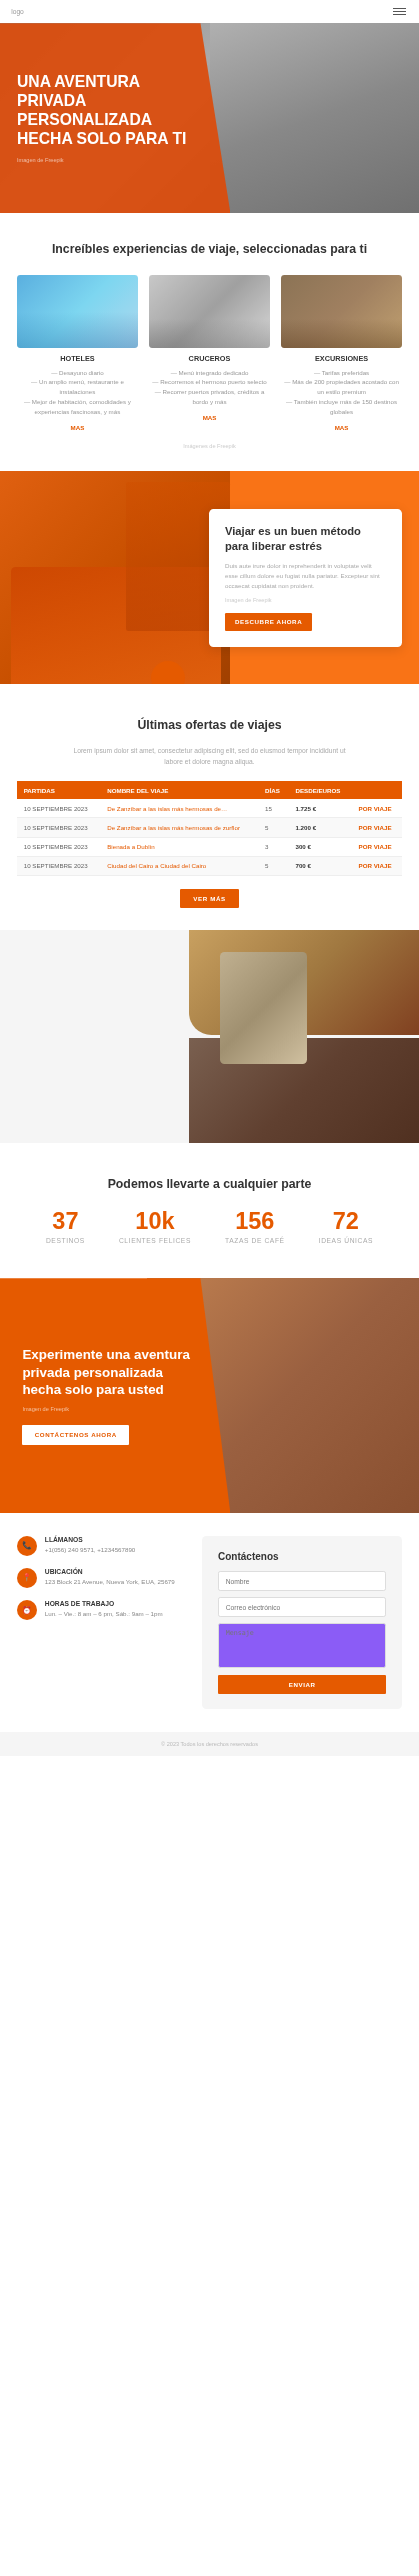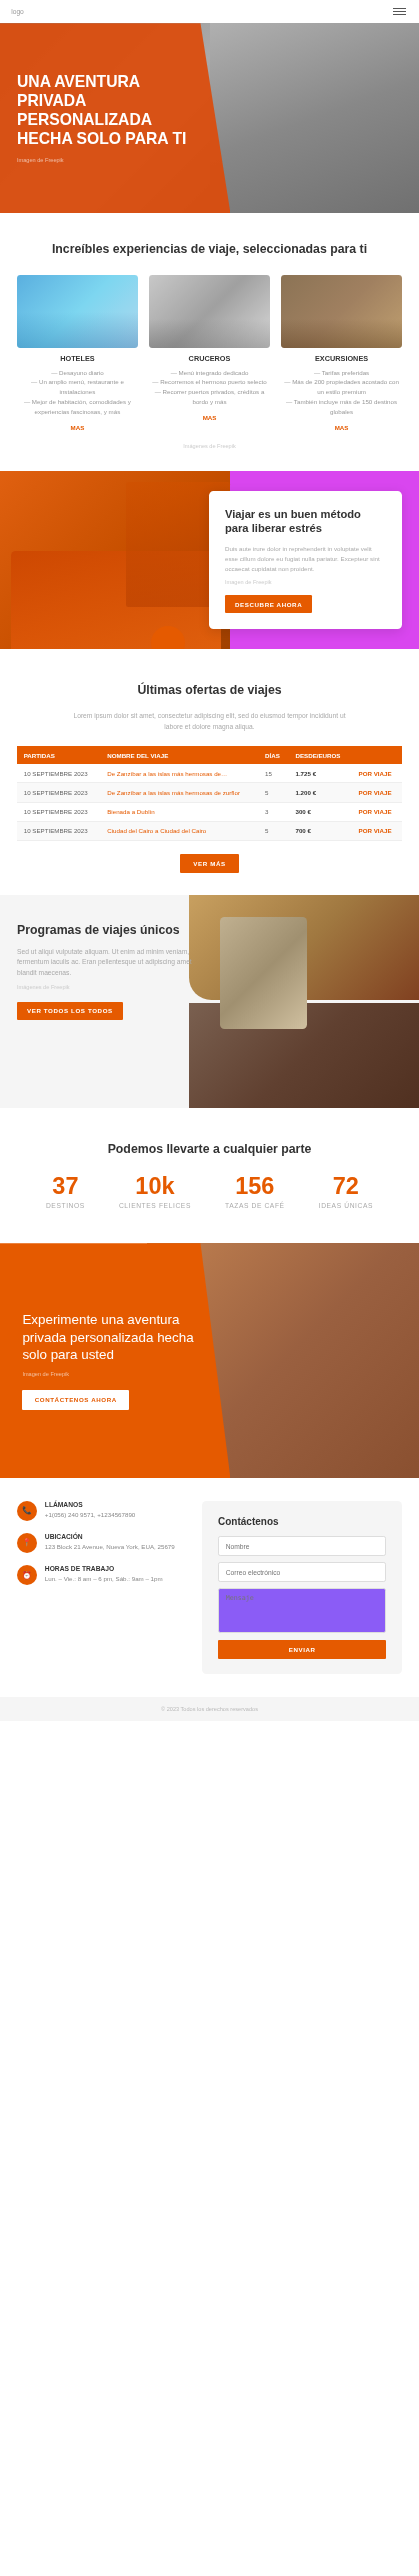--- a/index.html
+++ b/index.html
@@ -62,21 +62,21 @@
         <div style="position:absolute;bottom:0;width:100%;height:40%;background:linear-gradient(to bottom,transparent,rgba(80,50,20,0.4));"></div>
       </div>
       <h3 style="font-size:7.3px;font-weight:700;color:#333;text-transform:uppercase;margin-bottom:4.5px;">EXCURSIONES</h3>
       <p style="font-size:6.2px;color:#999;line-height:1.6;margin-bottom:4.5px;">— Tarifas preferidas<br>— Más de 200 propiedades acostado con un estilo premium<br>— También incluye más de 150 destinos globales</p>
       <a href="#" style="font-size:6.2px;color:#e55a00;font-weight:700;text-decoration:none;">MAS</a>
     </div>
   </div>
   <p style="font-size:5.6px;color:#ccc;margin-top:11.2px;">Imágenes de Freepik</p>
 </section>
 
-<section style="position:relative;height:178px;overflow:hidden;background:#d946ef;">
+<section style="position:relative;height:213px;overflow:hidden;background:#f97316;">
 
   <div style="position:absolute;left:0;top:0;width:55%;height:100%;background:linear-gradient(135deg,#e06010 0%,#c85000 50%,#a04000 100%);"></div>
 
   <div style="position:absolute;bottom:0;left:11.2px;width:50%;height:55%;background:linear-gradient(160deg,#cc4400,#ee6610);border-radius:4.5px 4.5px 0 0;opacity:0.8;"></div>
 
   <div style="position:absolute;top:11.2px;left:30%;width:25%;height:70%;background:linear-gradient(180deg,#d05000,#b84000);border-radius:2.2px;opacity:0.6;"></div>
 
   <div style="position:absolute;right:17px;top:50%;transform:translateY(-50%);width:46%;background:#fff;border-radius:4.5px;padding:15.7px;box-shadow:0 2.2px 11.2px rgba(0,0,0,0.12);">
     <h2 style="font-size:11.2px;font-weight:800;color:#333;margin-bottom:7.8px;line-height:1.3;">Viajar es un buen método para liberar estrés</h2>
     <p style="font-size:6.2px;color:#aaa;line-height:1.6;margin-bottom:5.6px;">Duis aute irure dolor in reprehenderit in voluptate velit esse cillum dolore eu fugiat nulla pariatur. Excepteur sint occaecat cupidatat non proident.</p>
@@ -130,26 +130,20 @@
       <td style="padding:5.6px 6.7px;color:#e55a00;font-size:6.2px;font-weight:600;">POR VIAJE</td>
     </tr>
       </tbody>
   </table>
   <div style="text-align:center;margin-top:13.4px;">
     <button style="background:#e55a00;color:#fff;border:none;padding:5.6px 13.4px;font-size:6.2px;font-weight:700;cursor:pointer;border-radius:1.1px;text-transform:uppercase;letter-spacing:0.6px;">VER MÁS</button>
   </div>
 </section>
 
 <section style="position:relative;min-height:213px;overflow:hidden;background:#f5f5f5;display:flex;">
-  <div style="width:50%;padding:28px 17px;z-index:2;position:relative;">
-    <h2 style="font-size:12.3px;font-weight:800;color:#333;margin-bottom:7.8px;line-height:1.3;">Programas de viajes únicos</h2>
-    <p style="font-size:6.7px;color:#aaa;line-height:1.6;margin-bottom:5.6px;">Sed ut aliqui vulputate aliquam. Ut enim ad minim veniam, fermentum iaculis ac. Eran pellentesque ut adipiscing amet blandit maecenas.</p>
-    <p style="font-size:5.6px;color:#ccc;margin-bottom:11.2px;">Imágenes de Freepik</p>
-    <button style="background:#e55a00;color:#fff;border:none;padding:5.6px 10px;font-size:6.2px;font-weight:700;cursor:pointer;border-radius:1.1px;text-transform:uppercase;letter-spacing:0.6px;">VER TODOS LOS TODOS</button>
-  </div>
 
   <div style="position:absolute;right:0;top:0;width:55%;height:100%;display:flex;flex-direction:column;gap:2.2px;">
     <div style="flex:1;background:linear-gradient(135deg,#c8a060,#a07840,#804020);border-bottom-left-radius:22.4px;"></div>
     <div style="flex:1;background:linear-gradient(135deg,#7a6050,#604030,#503020);"></div>
   </div>
 
   <div style="position:absolute;right:112px;top:22.4px;width:87px;height:112px;background:linear-gradient(135deg,#c0b090,#a09070,#d0c0a0);border-radius:4.5px;z-index:3;"></div>
 </section>
 
 <section style="padding:34px 17px;text-align:center;background:#fff;">
@@ -172,21 +166,21 @@
       <div style="font-size:6.7px;color:#aaa;text-transform:uppercase;letter-spacing:0.6px;margin-top:2.2px;">IDEAS ÚNICAS</div>
     </div>
     </div>
 </section>
 
 <section style="position:relative;min-height:235px;overflow:hidden;">
 
   <div style="position:absolute;right:0;top:0;width:65%;height:100%;background:linear-gradient(135deg,#c08050,#9a6040,#8a5030);"></div>
 
   <div style="position:relative;z-index:2;width:55%;background:#e55a00;padding:34px 34px 34px 22.4px;min-height:235px;display:flex;flex-direction:column;justify-content:center;clip-path:polygon(0 0,87% 0,100% 100%,0 100%);">
-    <h2 style="font-size:13.4px;font-weight:400;color:#fff;margin-bottom:7.8px;line-height:1.3;">Experimente una aventura privada personalizada hecha solo para usted</h2>
+    <h2 style="font-size:13.4px;font-weight:700;color:#fff;margin-bottom:7.8px;line-height:1.3;">Experimente una aventura privada personalizada hecha solo para usted</h2>
     <p style="font-size:5.6px;color:rgba(255,255,255,0.6);margin-bottom:12.3px;">Imagen de Freepik</p>
     <div>
       <button style="background:#fff;color:#e55a00;border:none;padding:6.7px 12.3px;font-size:6.2px;font-weight:700;cursor:pointer;border-radius:1.1px;text-transform:uppercase;letter-spacing:0.6px;display:inline-block;">CONTÁCTENOS AHORA</button>
     </div>
   </div>
 </section>
 
 <section style="padding:22.4px 17px;background:#fff;">
   <div style="display:flex;gap:17px;align-items:flex-start;">
 

